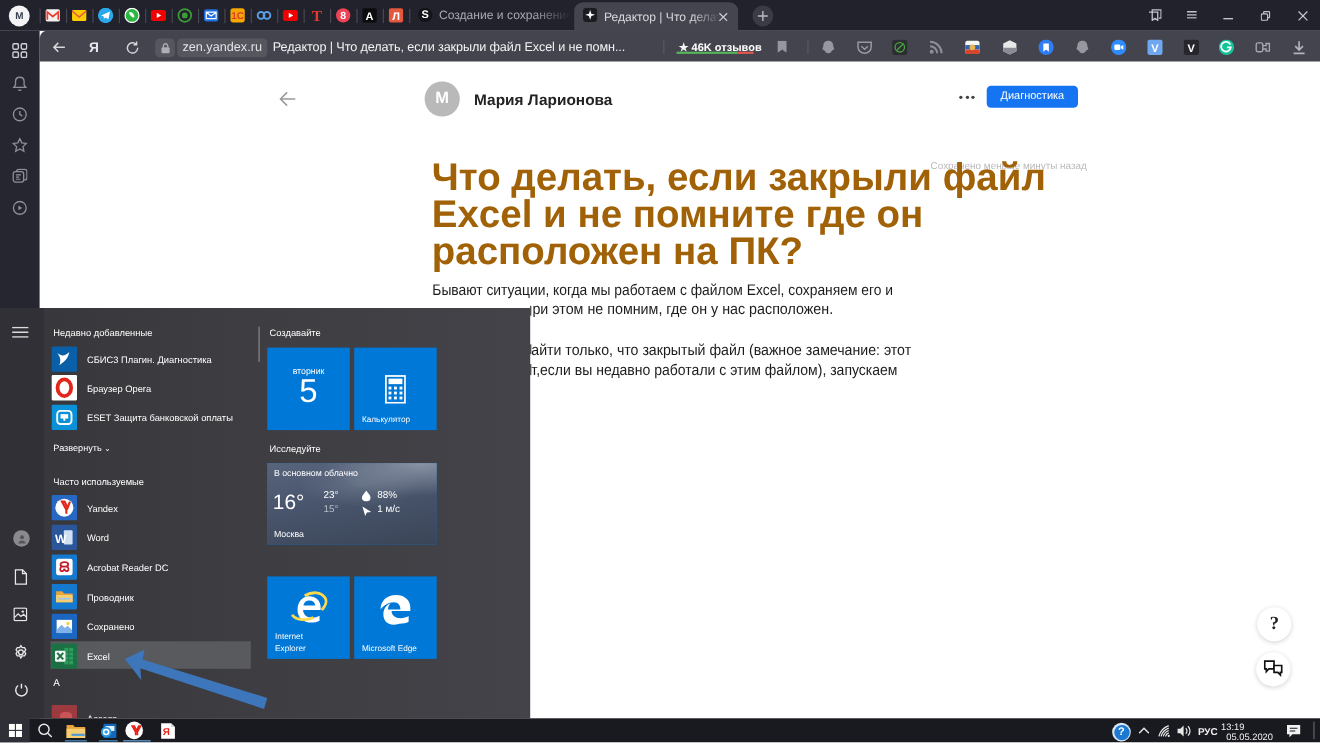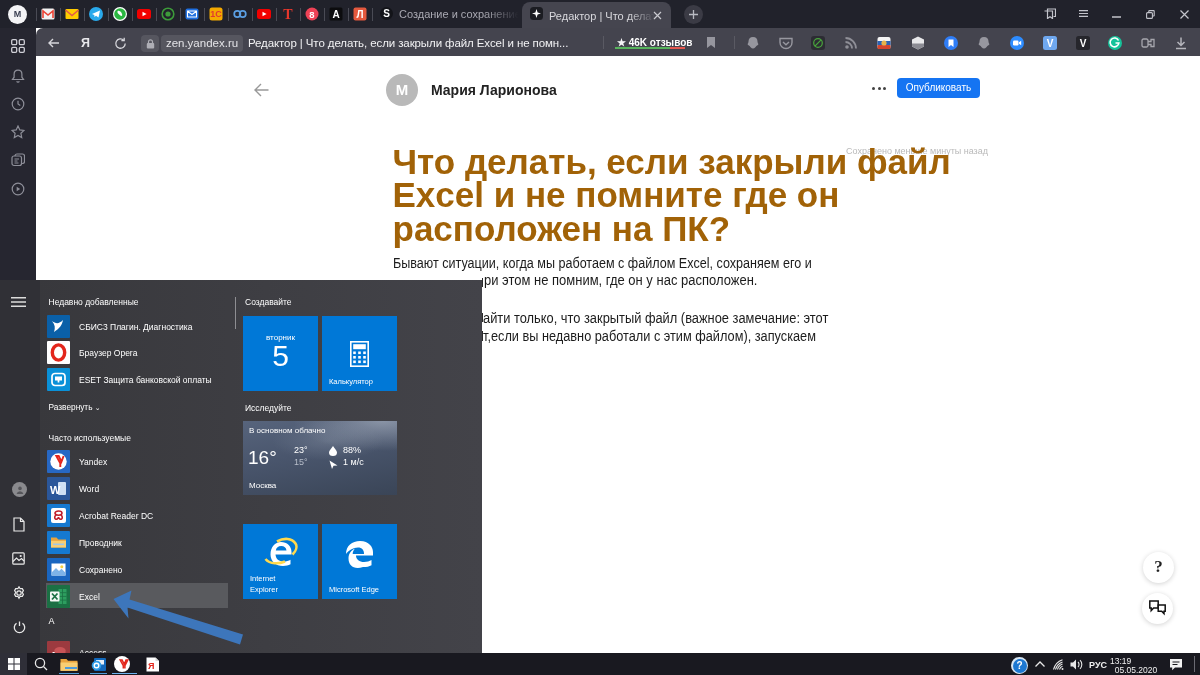--- a/index.html
+++ b/index.html
@@ -51,21 +51,21 @@
 
     <div class="abs" style="left:350px;top:18px;width:32px;height:32px;border-radius:50%;background:#b9b9b9;color:#fff;font-weight:bold;font-size:15px;text-align:center;line-height:32px;">M</div>
     <div class="abs" style="left:395px;top:26px;font-size:14px;font-weight:bold;color:#222;">Мария Ларионова</div>
 
     <div class="abs" style="left:836px;top:31px;width:16px;height:4px;">
       <i style="position:absolute;left:0;top:0;width:3px;height:3px;border-radius:50%;background:#414141"></i>
       <i style="position:absolute;left:5.5px;top:0;width:3px;height:3px;border-radius:50%;background:#414141"></i>
       <i style="position:absolute;left:11px;top:0;width:3px;height:3px;border-radius:50%;background:#414141"></i>
     </div>
 
-    <div class="abs" style="left:861px;top:21.5px;width:83px;height:20px;border-radius:4px;background:#1574f2;color:#fff;font-size:10px;text-align:center;line-height:20px;">Опубликовать</div>
+    <div class="abs" style="left:861px;top:21.5px;width:83px;height:20px;border-radius:4px;background:#1574f2;color:#fff;font-size:10px;text-align:center;line-height:20px;">Диагностика</div>
     <div class="abs" style="left:652px;top:48px;width:300px;text-align:right;font-size:9px;color:#b9b9b9;margin-top:42px;">Сохранено меньше минуты назад</div>
 
     <div class="abs" style="left:356.5px;top:88.5px;font-size:35px;line-height:33.5px;font-weight:bold;color:#a16207;letter-spacing:0px;white-space:nowrap;">Что делать, если закрыли файл<br>Excel и не помните где он<br>расположен на ПК?</div>
 
     <div class="abs bodyline" style="left:356.7px;top:198.5px;transform:scaleX(0.898);">Бывают ситуации, когда мы работаем с файлом Excel, сохраняем его и</div>
     <div class="abs bodyline" style="left:447.8px;top:216px;transform:scaleX(0.928);">ри этом не помним, где он у нас расположен.</div>
     <div class="abs bodyline" style="left:447.1px;top:253.5px;transform:scaleX(0.918);">айти только, что закрытый файл (важное замечание: этот</div>
     <div class="abs bodyline" style="left:446.5px;top:272px;transform:scaleX(0.91);">т,если вы недавно работали с этим файлом), запускаем</div>
     <div class="abs" style="left:446px;top:221.5px;width:1.4px;height:9.6px;background:#2a2a2a;"></div>
     <div class="abs" style="left:446px;top:256.5px;width:1.3px;height:9.5px;background:#2a2a2a;"></div>

